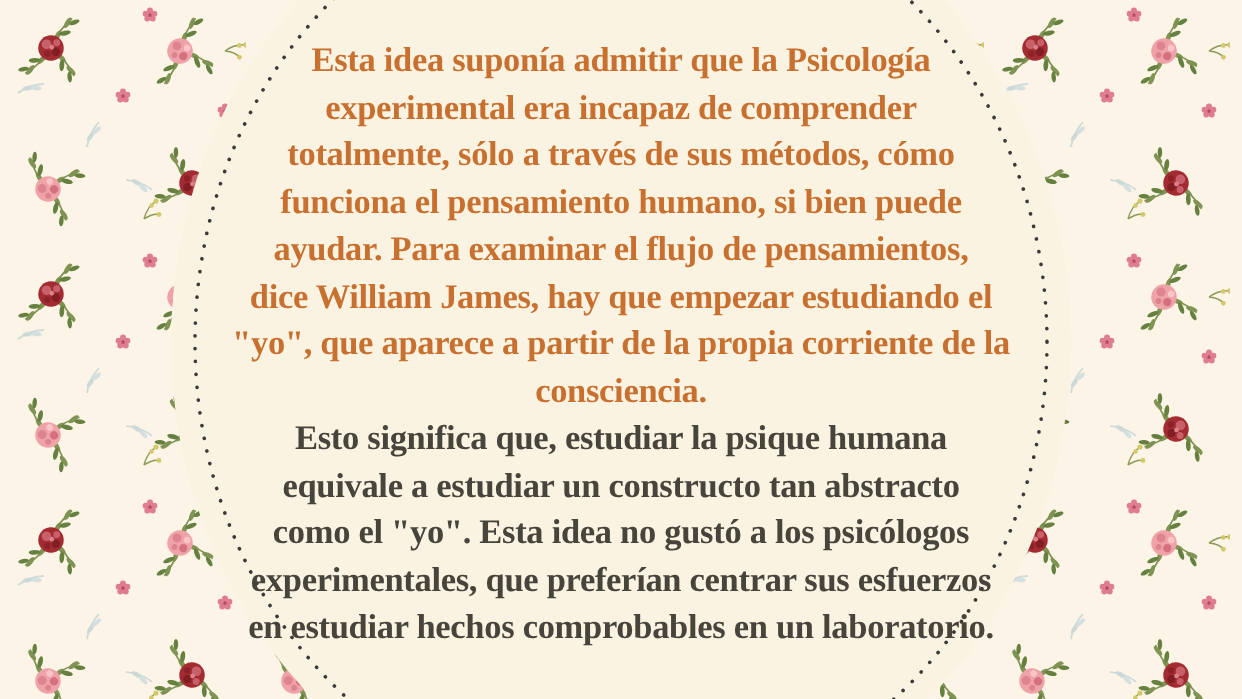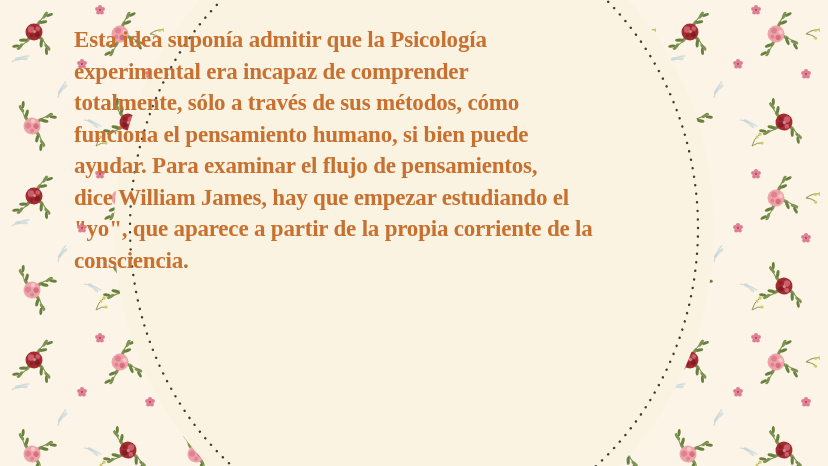--- a/index.html
+++ b/index.html
@@ -3,21 +3,21 @@
 <meta charset="utf-8">
 <style>
   html, body { margin:0; padding:0; background:#e8e4da; }
   .canvas {
     position:relative; width:828px; height:466px; overflow:hidden;
     font-family:"Liberation Serif","DejaVu Serif",serif;
   }
   .bg { position:absolute; left:0; top:0; display:block; }
   .quote {
     position:absolute; left:50%; top:24px; transform:translateX(-50%);
-    width:680px; text-align:left;
+    width:680px; text-align:center;
     font-size:23px; line-height:31.5px; font-weight:600; letter-spacing:-0.2px;
   }
   .quote p { margin:0; white-space:pre-line; }
   .p-primary   { color:#C8702F; }
   .p-secondary { color:#47443C; margin-top:36px; }
 </style>
 </head>
 <body>
 
 <div class="canvas">
@@ -95,15 +95,20 @@
 
   <div class="quote">
     <p class="p-primary">Esta idea suponía admitir que la Psicología
 experimental era incapaz de comprender
 totalmente, sólo a través de sus métodos, cómo
 funciona el pensamiento humano, si bien puede
 ayudar. Para examinar el flujo de pensamientos,
 dice William James, hay que empezar estudiando el
 "yo", que aparece a partir de la propia corriente de la
 consciencia.</p>
+    <p class="p-secondary">Esto significa que, estudiar la psique humana
+equivale a estudiar un constructo tan abstracto
+como el "yo". Esta idea no gustó a los psicólogos
+experimentales, que preferían centrar sus esfuerzos
+en estudiar hechos comprobables en un laboratorio.</p>
   </div>
 
 </div>
 
 </body></html>

